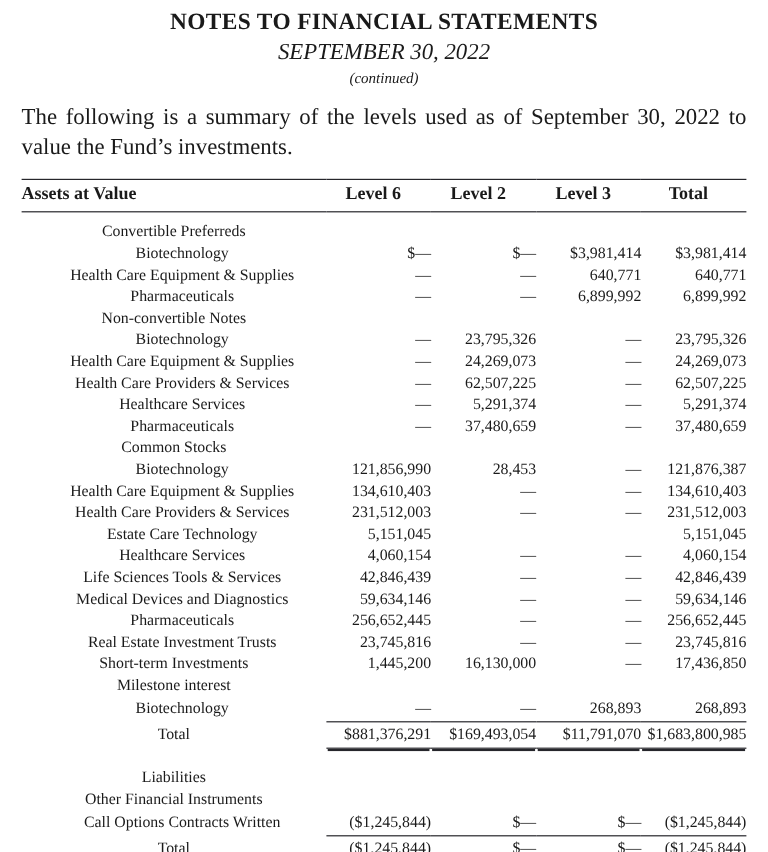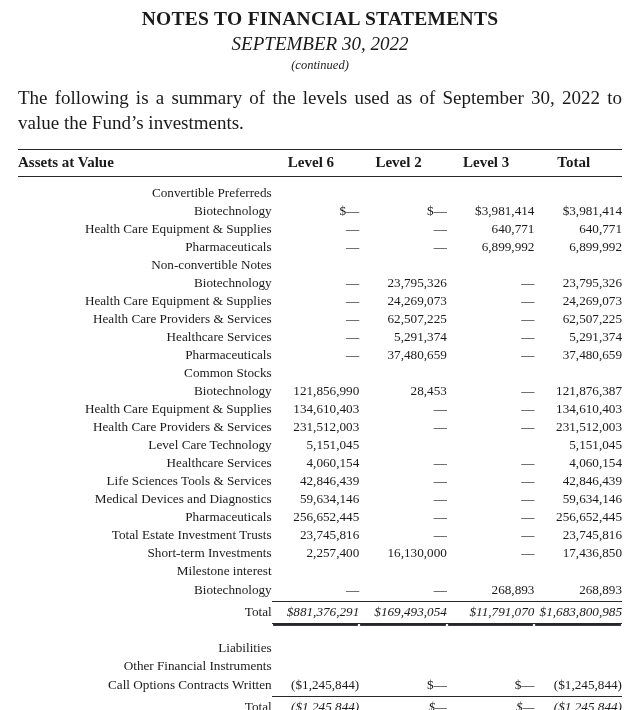--- a/index.html
+++ b/index.html
@@ -99,21 +99,21 @@
     line-height: 0;
   }
   .spacer-row td { height: 7px; font-size: 0; line-height: 0; }
 
   
   tbody tr.data-row td {
     line-height: 18px;
     height: 18px;
   }
   td.lbl {
-    text-align: right;
+    text-align: center;
     padding-left: 0;
   }
   td.lbl.indent { padding-left: 14px; }
   td.num {
     text-align: right;
     padding-right: 9px;
     font-variant-numeric: lining-nums;
   }
 
   
@@ -123,21 +123,20 @@
     padding-bottom: 2px;
   }
   tr.grand-total td.num .cellwrap {
     display: block;
     border-bottom: 1.1px solid #26262b;
     padding-bottom: 2px;
     box-shadow: 0 3px 0 -1.1px #26262b;
   }
   tr.grand-total td.num {
     padding-bottom: 4px;
-    font-style: italic;
   }
   tr.pre-total td.num,
   tr.grand-total td.num {
     padding-top: 1px;
   }
   tr.gap-row td { height: 11px; font-size: 0; line-height: 0; }
 </style>
 </head>
 <body>
 
@@ -271,21 +270,21 @@
           <td class="num"><span class="cellwrap">134,610,403</span></td>
         </tr>
         <tr class="data-row">
           <td class="lbl indent">Health Care Providers &amp; Services</td>
           <td class="num"><span class="cellwrap">231,512,003</span></td>
           <td class="num"><span class="cellwrap">—</span></td>
           <td class="num"><span class="cellwrap">—</span></td>
           <td class="num"><span class="cellwrap">231,512,003</span></td>
         </tr>
         <tr class="data-row">
-          <td class="lbl indent">Level Care Technology</td>
+          <td class="lbl indent">Estate Care Technology</td>
           <td class="num"><span class="cellwrap">5,151,045</span></td>
           <td class="num"><span class="cellwrap"></span></td>
           <td class="num"><span class="cellwrap"></span></td>
           <td class="num"><span class="cellwrap">5,151,045</span></td>
         </tr>
         <tr class="data-row">
           <td class="lbl indent">Healthcare Services</td>
           <td class="num"><span class="cellwrap">4,060,154</span></td>
           <td class="num"><span class="cellwrap">—</span></td>
           <td class="num"><span class="cellwrap">—</span></td>
@@ -306,29 +305,29 @@
           <td class="num"><span class="cellwrap">59,634,146</span></td>
         </tr>
         <tr class="data-row">
           <td class="lbl indent">Pharmaceuticals</td>
           <td class="num"><span class="cellwrap">256,652,445</span></td>
           <td class="num"><span class="cellwrap">—</span></td>
           <td class="num"><span class="cellwrap">—</span></td>
           <td class="num"><span class="cellwrap">256,652,445</span></td>
         </tr>
         <tr class="data-row">
-          <td class="lbl indent">Total Estate Investment Trusts</td>
+          <td class="lbl indent">Real Estate Investment Trusts</td>
           <td class="num"><span class="cellwrap">23,745,816</span></td>
           <td class="num"><span class="cellwrap">—</span></td>
           <td class="num"><span class="cellwrap">—</span></td>
           <td class="num"><span class="cellwrap">23,745,816</span></td>
         </tr>
         <tr class="data-row">
           <td class="lbl">Short-term Investments</td>
-          <td class="num"><span class="cellwrap">2,257,400</span></td>
+          <td class="num"><span class="cellwrap">1,445,200</span></td>
           <td class="num"><span class="cellwrap">16,130,000</span></td>
           <td class="num"><span class="cellwrap">—</span></td>
           <td class="num"><span class="cellwrap">17,436,850</span></td>
         </tr>
         <tr class="data-row">
           <td class="lbl">Milestone interest</td>
           <td class="num"><span class="cellwrap"></span></td>
           <td class="num"><span class="cellwrap"></span></td>
           <td class="num"><span class="cellwrap"></span></td>
           <td class="num"><span class="cellwrap"></span></td>

